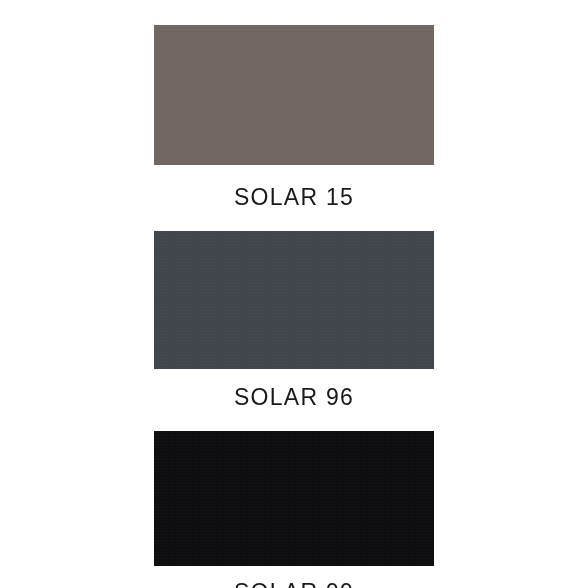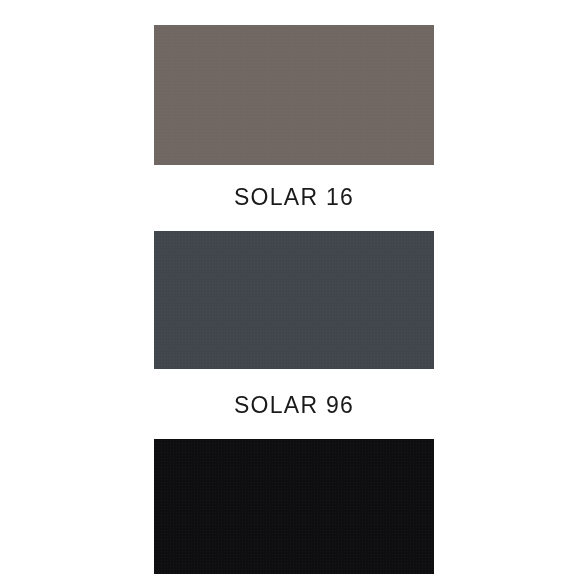--- a/index.html
+++ b/index.html
@@ -51,36 +51,36 @@
     line-height: 1;
     letter-spacing: 0.055em;
     white-space: nowrap;
   }
 
   
   #entry-0 { margin-top: 25px; }
   #chip-0  { height: 140px; }
   #label-0 { margin-top: 21px; }
 
-  #entry-1 { margin-top: 22px; gap: 8px; }
+  #entry-1 { margin-top: 22px; }
   #chip-1  { height: 138px; }
   #label-1 { margin-top: 17px; }
 
   #entry-2 { margin-top: 22px; }
   #chip-2  { height: 135px; }
   #label-2 { margin-top: 15px; }
 </style>
 </head>
 <body style="background: rgb(255, 255, 255);">
 
 <div id="swatch-board">
 
   <div class="swatch-entry" id="entry-0">
     <div class="swatch-chip" id="chip-0" style="background-image: radial-gradient(rgba(255, 255, 255, 0.035) 0.5px, rgba(0, 0, 0, 0) 0.6px), linear-gradient(rgb(112, 102, 98), rgb(112, 102, 98)); background-color: rgb(112, 102, 98);"></div>
-    <div class="swatch-label" id="label-0" style="color: rgb(26, 26, 26);">SOLAR 16</div>
+    <div class="swatch-label" id="label-0" style="color: rgb(26, 26, 26);">SOLAR 15</div>
   </div>
 
   <div class="swatch-entry" id="entry-1">
     <div class="swatch-chip" id="chip-1" style="background-image: radial-gradient(rgba(255, 255, 255, 0.035) 0.5px, rgba(0, 0, 0, 0) 0.6px), linear-gradient(rgb(65, 70, 77), rgb(65, 70, 77)); background-color: rgb(65, 70, 77);"></div>
     <div class="swatch-label" id="label-1" style="color: rgb(26, 26, 26);">SOLAR 96</div>
   </div>
 
   <div class="swatch-entry" id="entry-2">
     <div class="swatch-chip" id="chip-2" style="background-image: radial-gradient(rgba(255, 255, 255, 0.035) 0.5px, rgba(0, 0, 0, 0) 0.6px), linear-gradient(rgb(14, 14, 16), rgb(14, 14, 16)); background-color: rgb(14, 14, 16);"></div>
     <div class="swatch-label" id="label-2" style="color: rgb(26, 26, 26);">SOLAR 99</div>

